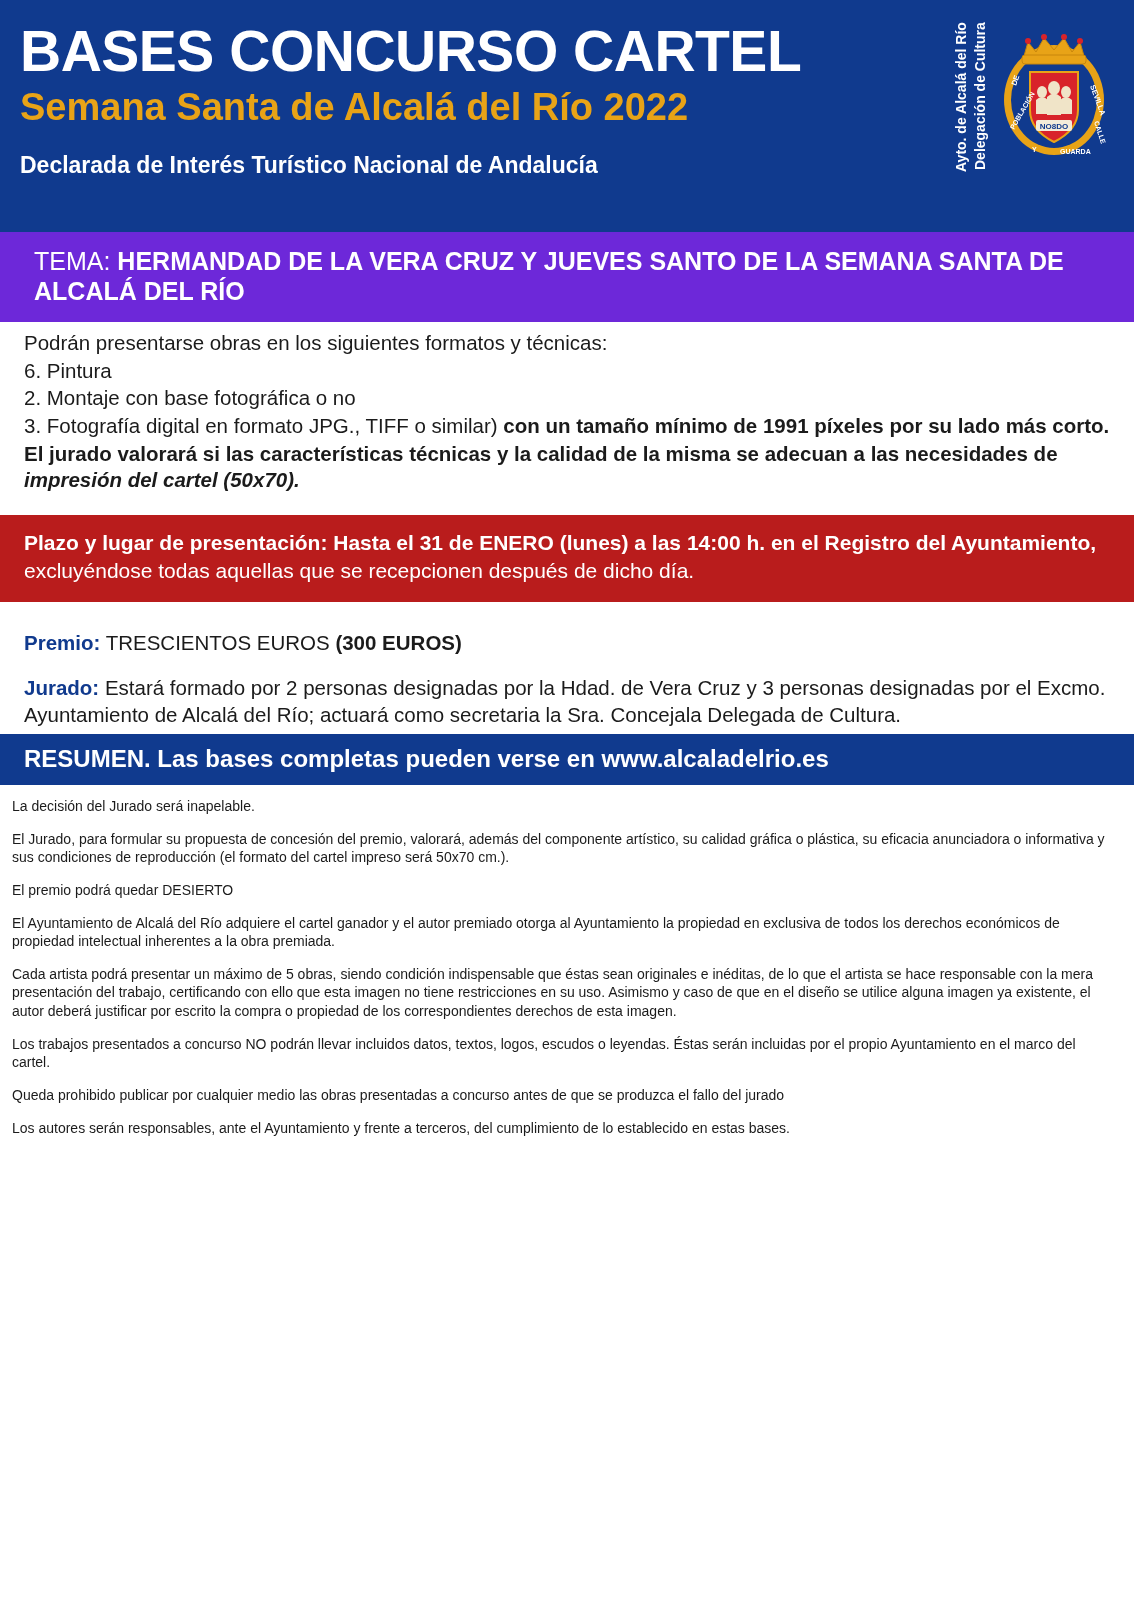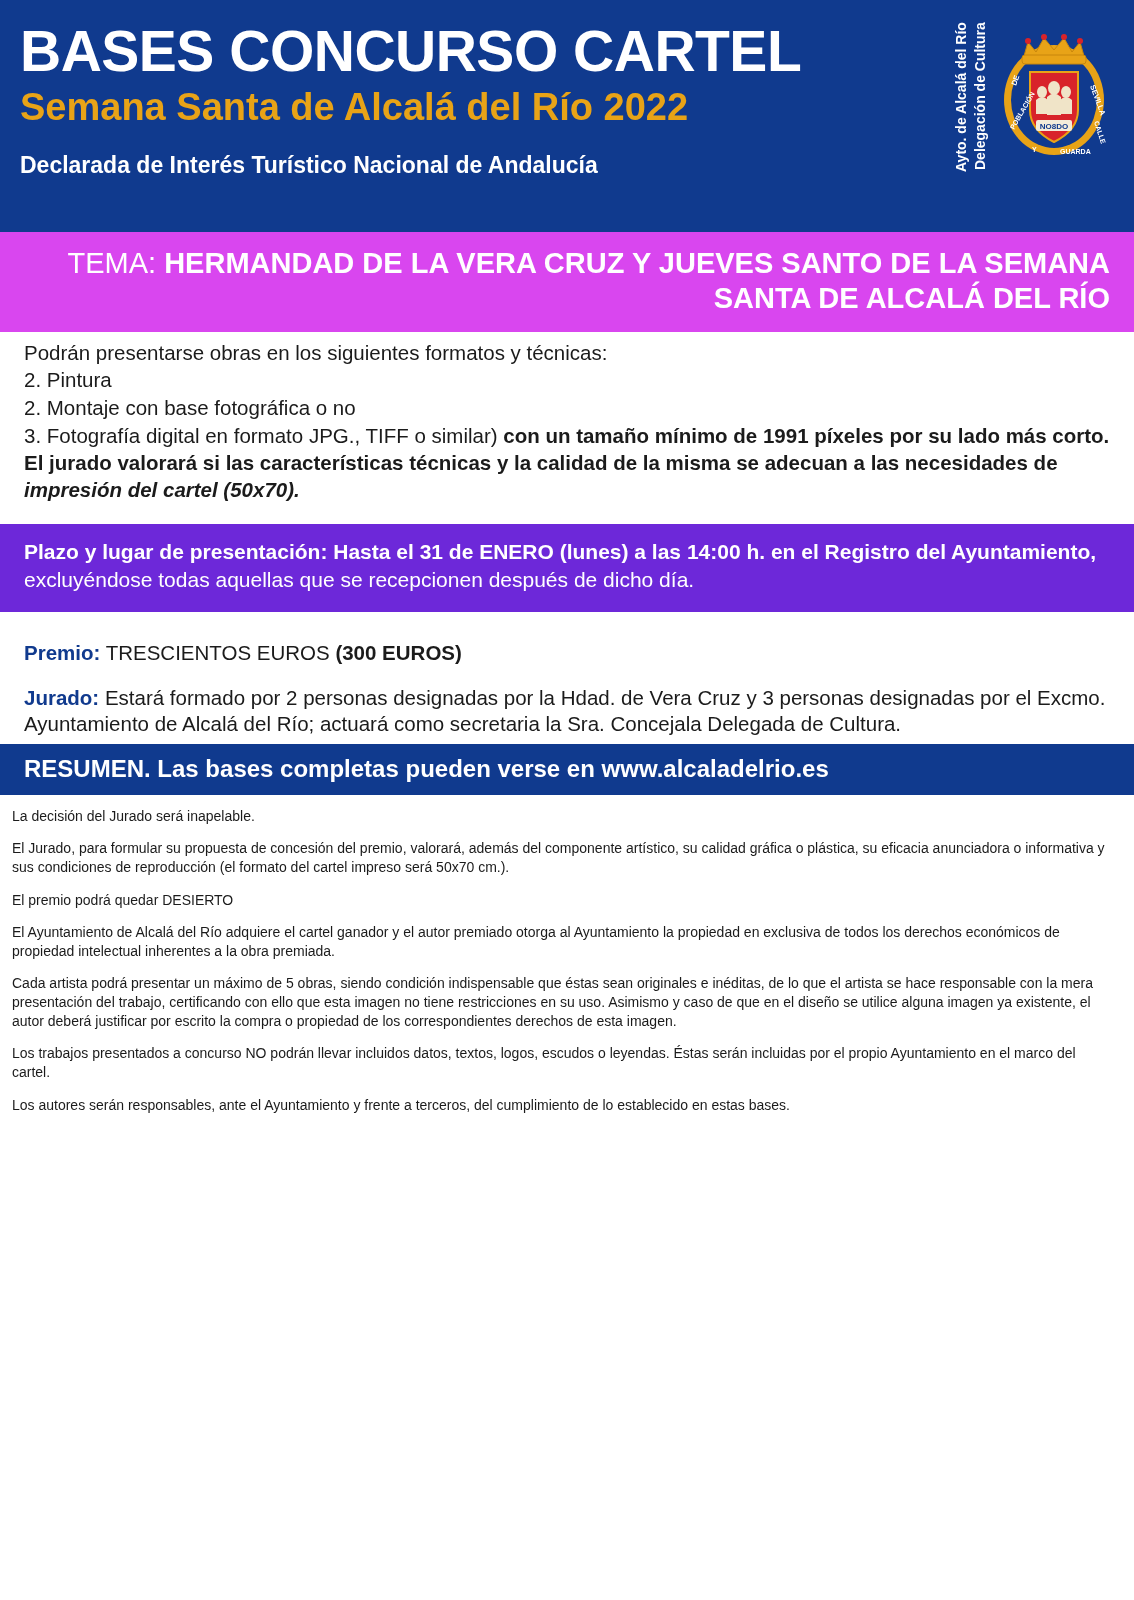--- a/index.html
+++ b/index.html
@@ -66,46 +66,45 @@
   
   .crest {
     width: 112px;
     height: 140px;
     position: relative;
   }
   .crest svg { display: block; }
 
   
   .tema-bar {
-    background: #d946ef;
+    background: #6d28d9;
     color: #ffffff;
     padding: 14px 24px 16px 34px;
-    font-size: 29px;
+    font-size: 25px;
     line-height: 1.2;
-    text-align: right;
   }
   .tema-bar .tema-label { font-weight: normal; }
   .tema-bar .tema-value { font-weight: bold; }
   .lbl-blue { color: #103a8e; font-weight: bold; }
   .p {
     font-size: 20.5px;
     line-height: 1.30;
     margin: 0;
     color: #1b1b1b;
   }
   .p.b { font-weight: bold; }
   .p .b { font-weight: bold; }
   .p .i { font-style: italic; font-weight: bold; }
 
   .format-block { padding: 8px 20px 10px 24px; }
   .format-block .p { margin-bottom: 1px; }
 
   
   .blue-band {
-    background: #6d28d9;
+    background: #b91c1c;
     color: #ffffff;
     padding: 14px 26px 18px 24px;
     margin-top: 10px;
   }
   .blue-band .p { color: #ffffff; font-size: 21px; line-height: 1.32; }
 
   .mid-block { padding: 14px 24px 2px 24px; }
   .mid-block .p { margin-bottom: 4px; }
   .gap { height: 14px; }
 
@@ -179,21 +178,21 @@
   </div>
 </div>
 
 <div class="tema-bar">
   <span class="tema-label">TEMA:</span>
   <span class="tema-value">HERMANDAD DE LA VERA CRUZ Y JUEVES SANTO DE LA SEMANA SANTA DE ALCALÁ DEL RÍO</span>
 </div>
 
 <div class="format-block">
   <p class="p">Podrán presentarse obras en los siguientes formatos y técnicas:</p>
-  <p class="p">2. Pintura</p>
+  <p class="p">6. Pintura</p>
   <p class="p">2. Montaje con base fotográfica o no</p>
   <p class="p">
     <span>3. Fotografía digital en formato JPG., TIFF o similar)</span><span class="b"> con un tamaño mínimo de 1991 píxeles por su lado más corto.</span>
   </p>
   <p class="p b">
     <span>El jurado valorará si las características técnicas y la calidad de la misma se adecuan a las necesidades de </span><span class="i">impresión del cartel (50x70).</span>
   </p>
 </div>
 
 <div class="blue-band">
@@ -215,14 +214,15 @@
 
 <div class="resumen-band">RESUMEN. Las bases completas pueden verse en www.alcaladelrio.es</div>
 
 <div class="fine">
   <p>La decisión del Jurado será inapelable.</p>
   <p>El Jurado, para formular su propuesta de concesión del premio, valorará, además del componente artístico, su calidad gráfica o plástica, su eficacia anunciadora o informativa y sus condiciones de reproducción (el formato del cartel impreso será 50x70 cm.).</p>
   <p>El premio podrá quedar DESIERTO</p>
   <p>El Ayuntamiento de Alcalá del Río adquiere el cartel ganador y el autor premiado otorga al Ayuntamiento la propiedad en exclusiva de todos los derechos económicos de propiedad intelectual inherentes a la obra premiada.</p>
   <p>Cada artista podrá presentar un máximo de 5 obras, siendo condición indispensable que éstas sean originales e inéditas, de lo que el artista se hace responsable con la mera presentación del trabajo, certificando con ello que esta imagen no tiene restricciones en su uso. Asimismo y caso de que en el diseño se utilice alguna imagen ya existente, el autor deberá justificar por escrito la compra o propiedad de los correspondientes derechos de esta imagen.</p>
   <p>Los trabajos presentados a concurso NO podrán llevar incluidos datos, textos, logos, escudos o leyendas. Éstas serán incluidas por el propio Ayuntamiento en el marco del cartel.</p>
+  <p>Queda prohibido publicar por cualquier medio las obras presentadas a concurso antes de que se produzca el fallo del jurado</p>
   <p>Los autores serán responsables, ante el Ayuntamiento y frente a terceros, del cumplimiento de lo establecido en estas bases.</p>
 </div>
 
 </body></html>

